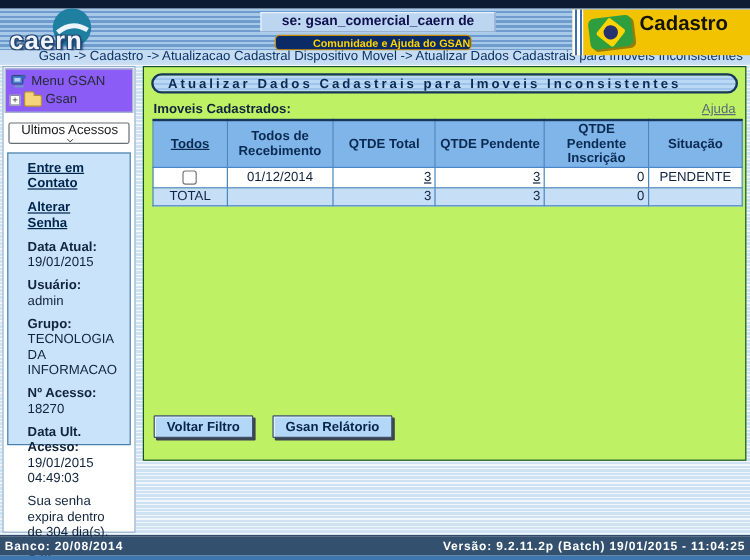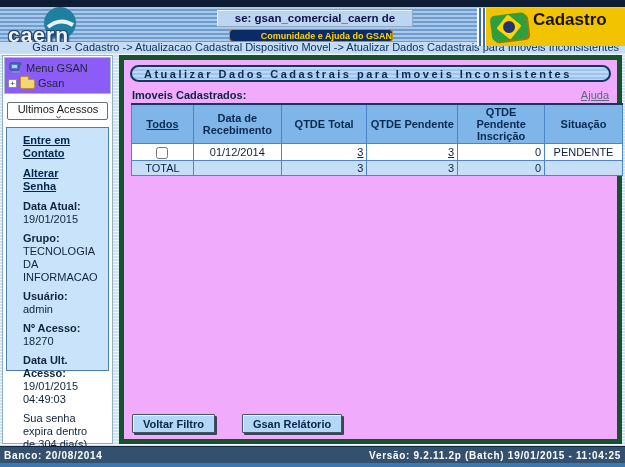--- a/index.html
+++ b/index.html
@@ -101,22 +101,22 @@
     margin:7px 3px 0 3px; height:244px; background:#c9e3fa; border:1px solid #4d7ea8;
     padding:6px 16px; font-size:11px; color:#10243c; line-height:13px;
   }
   .info-link{ display:block; font-weight:bold; text-decoration:underline; color:#00254d; margin-bottom:7px; cursor:pointer; }
   .info-group{ margin-bottom:6px; }
   .info-label{ font-weight:bold; }
   .password-note{ margin-bottom:7px; }
 
   
   .main-panel{
-    position:absolute; left:119px; top:55px; width:503px; height:389px;
-    background:#f0abfc; border:5px solid #14532d;
+    position:absolute; left:119px; top:55px; width:503px; height:329px;
+    background:#bef264; border:1px solid #14532d;
   }
   .title-bar{
     margin:5px 6px 0 6px; height:17px;
     border:2px solid #16365c; border-radius:9px;
     background:repeating-linear-gradient(to bottom,#bbd8f4 0 2px,#9cc4ec 2px 4px);
     font-size:11px; font-weight:bold; color:#0a2a52; letter-spacing:2.5px;
     line-height:14px; padding-left:12px;
   }
   .section-row{
     display:flex; justify-content:space-between; align-items:flex-end;
@@ -136,21 +136,21 @@
   }
   .data-table td{ background:#ffffff; height:17px; }
   .th-link{ text-decoration:underline; cursor:pointer; }
   .c-center{ text-align:center;margin-top:28px; }
   .c-right{ text-align:right; }
   .cell-link{ text-decoration:underline; color:#0f2440; cursor:pointer; }
   tr.total-row td{ background:#c6def6; height:15px; }
   .data-table input[type=checkbox]{ width:12px; height:12px; vertical-align:middle; }
   col.w0{width:62px} col.w1{width:88px} col.w2{width:86px} col.w3{width:91px} col.w4{width:87px} col.w5{width:78px}
 
-  .buttons-row{ position:absolute; left:8px; bottom:6px; display:flex; gap:27px; }
+  .buttons-row{ position:absolute; left:8px; bottom:18px; display:flex; gap:16px; }
   .btn{
     height:19px; padding:0 10px; background:#b3d7f7; color:#07254a;
     font-family:"Liberation Sans", sans-serif; font-size:11px; font-weight:bold;
     border:1px solid #43546a; border-radius:1px; cursor:pointer;
     box-shadow:inset 1px 1px 0 #e8f4ff, 2px 2px 0 #3c4450;
   }
 
   
   .pre-footer-line{ position:absolute; left:0; top:446px; width:625px; height:1px; background:#10233f; }
   .app-footer{
@@ -214,26 +214,26 @@
 
   <div class="user-info-panel">
     <a class="info-link">Entre em Contato</a>
     <a class="info-link">Alterar Senha</a>
 
     <div class="info-group">
       <div class="info-label">Data Atual:</div>
       <div class="info-value">19/01/2015</div>
     </div>
     <div class="info-group">
+      <div class="info-label">Usuário:</div>
+      <div class="info-value">admin</div>
+    </div>
+    <div class="info-group">
       <div class="info-label">Grupo:</div>
       <div class="info-value">TECNOLOGIA DA INFORMACAO</div>
-    </div>
-    <div class="info-group">
-      <div class="info-label">Usuário:</div>
-      <div class="info-value">admin</div>
     </div>
     <div class="info-group">
       <div class="info-label">Nº Acesso:</div>
       <div class="info-value">18270</div>
     </div>
     <div class="info-group">
       <div class="info-label">Data Ult. Acesso:</div>
       <div class="info-value">19/01/2015 04:49:03</div>
     </div>
 
@@ -255,21 +255,21 @@
       <col class="w0">
         <col class="w1">
         <col class="w2">
         <col class="w3">
         <col class="w4">
         <col class="w5">
     </colgroup>
     <thead>
       <tr>
         <th><span class="th-link">Todos</span></th>
-        <th>Data de Recebimento</th>
+        <th>Todos de Recebimento</th>
         <th>QTDE Total</th>
         <th>QTDE Pendente</th>
         <th>QTDE Pendente Inscrição</th>
         <th>Situação</th>
       </tr>
     </thead>
     <tbody>
       <tr>
         <td class="c-center"><input type="checkbox" style=""></td>
         <td class="c-center">01/12/2014</td>

